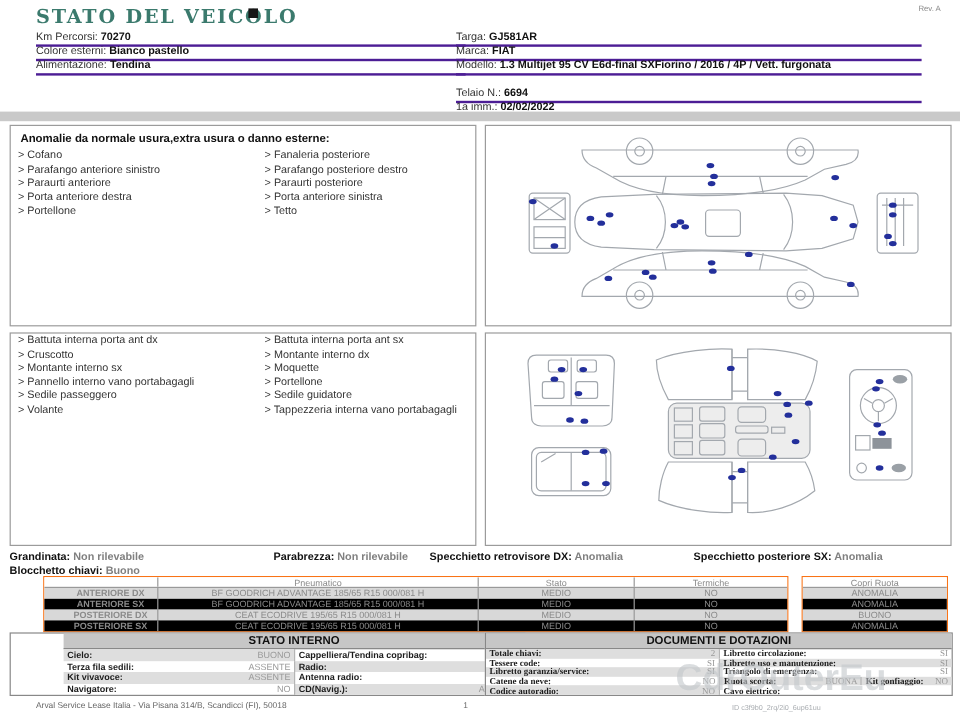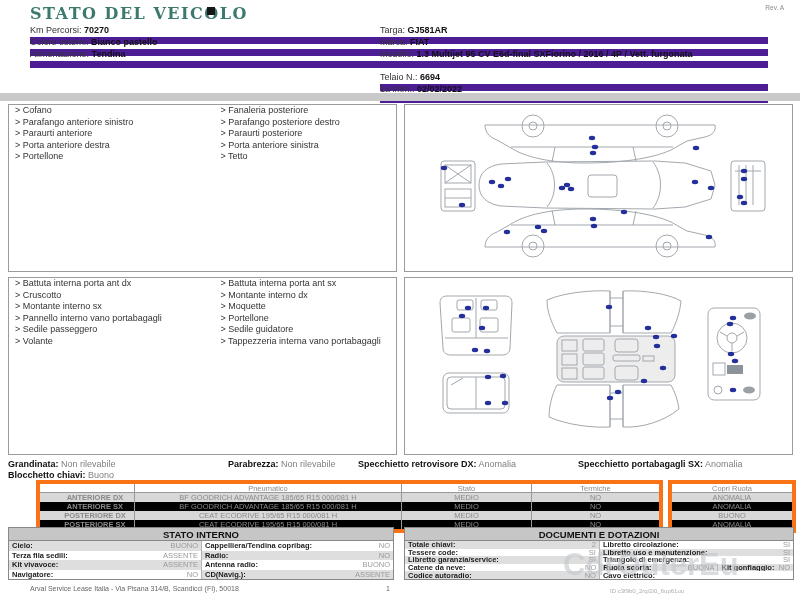--- a/index.html
+++ b/index.html
@@ -5,42 +5,42 @@
   html,body{margin:0;padding:0;}
   body{font-family:"Liberation Sans", sans-serif; background:#fff;}
   #page{position:relative; width:800px; height:600px; background:#fff; overflow:hidden; color:#222;}
 
   
   .doc-title{position:absolute; left:30px; top:4px; font-family:"DejaVu Serif", serif;
     font-weight:bold; font-size:16px; letter-spacing:1.5px; color:#3b7a6d;}
   .header-mark{position:absolute; left:207px; top:7px; width:8px; height:8px; background:#161616;}
   .rev{position:absolute; right:16px; top:4px; font-size:6.5px; color:#8a8a8a;}
 
-  .hfield{position:absolute; font-size:9px; color:#333; border-bottom:7px solid #4c1d95; line-height:11px; padding-bottom:1px;}
+  .hfield{position:absolute; font-size:9px; color:#333; border-bottom:2px solid #4c1d95; line-height:11px; padding-bottom:1px;}
   .hfield b{color:#111;}
   .fl{left:30px; width:358px;}
   .fr{left:380px; width:388px;}
 
   .gray-band{position:absolute; left:0; top:93px; width:800px; height:8px; background:#c9c9c9;}
 
   
   .panel{position:absolute; border:1px solid #9b9b9b; background:#fff; box-sizing:border-box;}
   .ptitle{font-weight:bold; font-size:9.5px; padding:5px 8px 3px; color:#111;}
   .plists{display:flex; padding:0 2px 0 6px;gap:32px;}
   .plist{width:50%; font-size:9px; color:#333; line-height:11.5px;}
 
   svg{display:block;}
 
   
-  .cond{position:absolute; font-size:9px; line-height:10px;}
+  .cond{position:absolute; font-size:9px; line-height:10px;font-weight:bold;}
   .cond b{color:#111;}
   .cval{color:#808080;}
 
   
-  .ttable{position:absolute; top:480px; border:4px solid #f97316; font-size:7.5px; background:#fff; box-sizing:content-box;}
+  .ttable{position:absolute; top:480px; border:1px solid #f97316; font-size:7.5px; background:#fff; box-sizing:content-box;}
   .trow{display:flex; height:9px; align-items:center; overflow:hidden;}
   .thead{height:8px; color:#9a9a9a; background:#fff; border-bottom:1px solid #999; font-size:7.5px;}
   .trow>div{box-sizing:border-box; border-left:1px solid #999; text-align:center; color:#8a8a8a; white-space:nowrap; overflow:hidden;}
   .trow>div:first-child{border-left:none;}
   .c1{width:94px; text-align:left; font-weight:bold; color:#222; padding-left:16px;}
   .c2{width:267px;} .c3{width:130px;} .c4{width:128px;}
   .cw{width:120px;}
   .odd{background:#d8d8d8;} .even{background:#000000;}
   .thead .c1{font-weight:normal;}
 
@@ -49,21 +49,21 @@
   .bhead{height:12px; background:#c6c6c6; color:#111; font-weight:bold; font-size:9.5px;
     display:flex; align-items:center; justify-content:center; border-bottom:1px solid #888;}
   .brow{display:flex;}
   .bcell{box-sizing:border-box; display:flex; justify-content:space-between; align-items:center;
     padding:0 3px; border-left:1px solid #b5b5b5; overflow:hidden; white-space:nowrap;}
   .brow .bcell:first-child{border-left:none;}
   .bcell b{color:#1c1c1c; font-weight:bold;}
   .bcell .val{color:#9a9a9a;}
   .g{background:#dedede;}
   .si-row{height:9.5px;} .doc-row{height:7.6px;}
-  .si-cell{width:192px;} .doc-cell{width:218px;}
+  .si-cell{width:192px;} .doc-cell{width:218px;font-family:Liberation Serif, serif;}
   .split{padding:0;}
   .split .sub{display:flex; justify-content:space-between; align-items:center; padding:0 3px; box-sizing:border-box; height:100%;}
   .split .sub+.sub{border-left:1px solid #b5b5b5;}
 
   
   .footer-company{position:absolute; left:30px; top:585px; font-size:7px; color:#666;}
   .page-num{position:absolute; left:386px; top:585px; font-size:7px; color:#666;}
   .watermark{position:absolute; left:563px; top:547px; font-size:31px; font-weight:bold;
     color:#c3c7cb; opacity:0.6; letter-spacing:0px; z-index:9;}
   .doc-id{position:absolute; left:610px; top:588px; font-size:6px; color:#a9adb1; z-index:10;}
@@ -107,20 +107,21 @@
     <b>6694</b>
   </div>
   <div class="hfield fr" style="top:84px;">
     <span>1a imm.:</span>
     <b>02/02/2022</b>
   </div>
 
   <div class="gray-band"></div>
 
   <div class="panel" style="left:8px; top:104px; width:389px; height:168px;">
+    <div class="ptitle">Anomalie da normale usura,extra usura o danno esterne:</div>
     <div class="plists">
       <div class="plist">
         <div>&gt; Cofano</div>
         <div>&gt; Parafango anteriore sinistro</div>
         <div>&gt; Paraurti anteriore</div>
         <div>&gt; Porta anteriore destra</div>
         <div>&gt; Portellone</div>
       </div>
       <div class="plist">
         <div>&gt; Fanaleria posteriore</div>
@@ -301,21 +302,21 @@
   </div>
   <div class="cond" style="left:228px; top:459px; width:118px;">
     <b>Parabrezza:</b>
     <span class="cval">Non rilevabile</span>
   </div>
   <div class="cond" style="left:358px; top:459px;">
     <b>Specchietto retrovisore DX:</b>
     <span class="cval">Anomalia</span>
   </div>
   <div class="cond" style="left:578px; top:459px;">
-    <b>Specchietto portabagagli SX:</b>
+    <b>Specchietto posteriore SX:</b>
     <span class="cval">Anomalia</span>
   </div>
   <div class="cond" style="left:8px; top:470px;">
     <b>Blocchetto chiavi:</b>
     <span class="cval">Buono</span>
   </div>
 
   <div class="ttable" style="left:36px; width:619px;">
     <div class="trow thead">
       <div class="c1"></div>
@@ -360,21 +361,21 @@
         <div class="cw">ANOMALIA</div>
       </div>
     <div class="trow odd">
         <div class="cw">BUONO</div>
       </div>
     <div class="trow even">
         <div class="cw">ANOMALIA</div>
       </div>
   </div>
 
-  <div class="btable" style="left:8px; width:384px;">
+  <div class="btable" style="left:8px; width:384px;padding-left:44px;">
     <div class="bhead">STATO INTERNO</div>
     <div class="brow si-row">
       <div class="bcell si-cell g">
           <b>Cielo:</b>
           <span class="val">BUONO</span>
         </div>
       <div class="bcell si-cell">
           <b>Cappelliera/Tendina copribag:</b>
           <span class="val">NO</span>
         </div>

